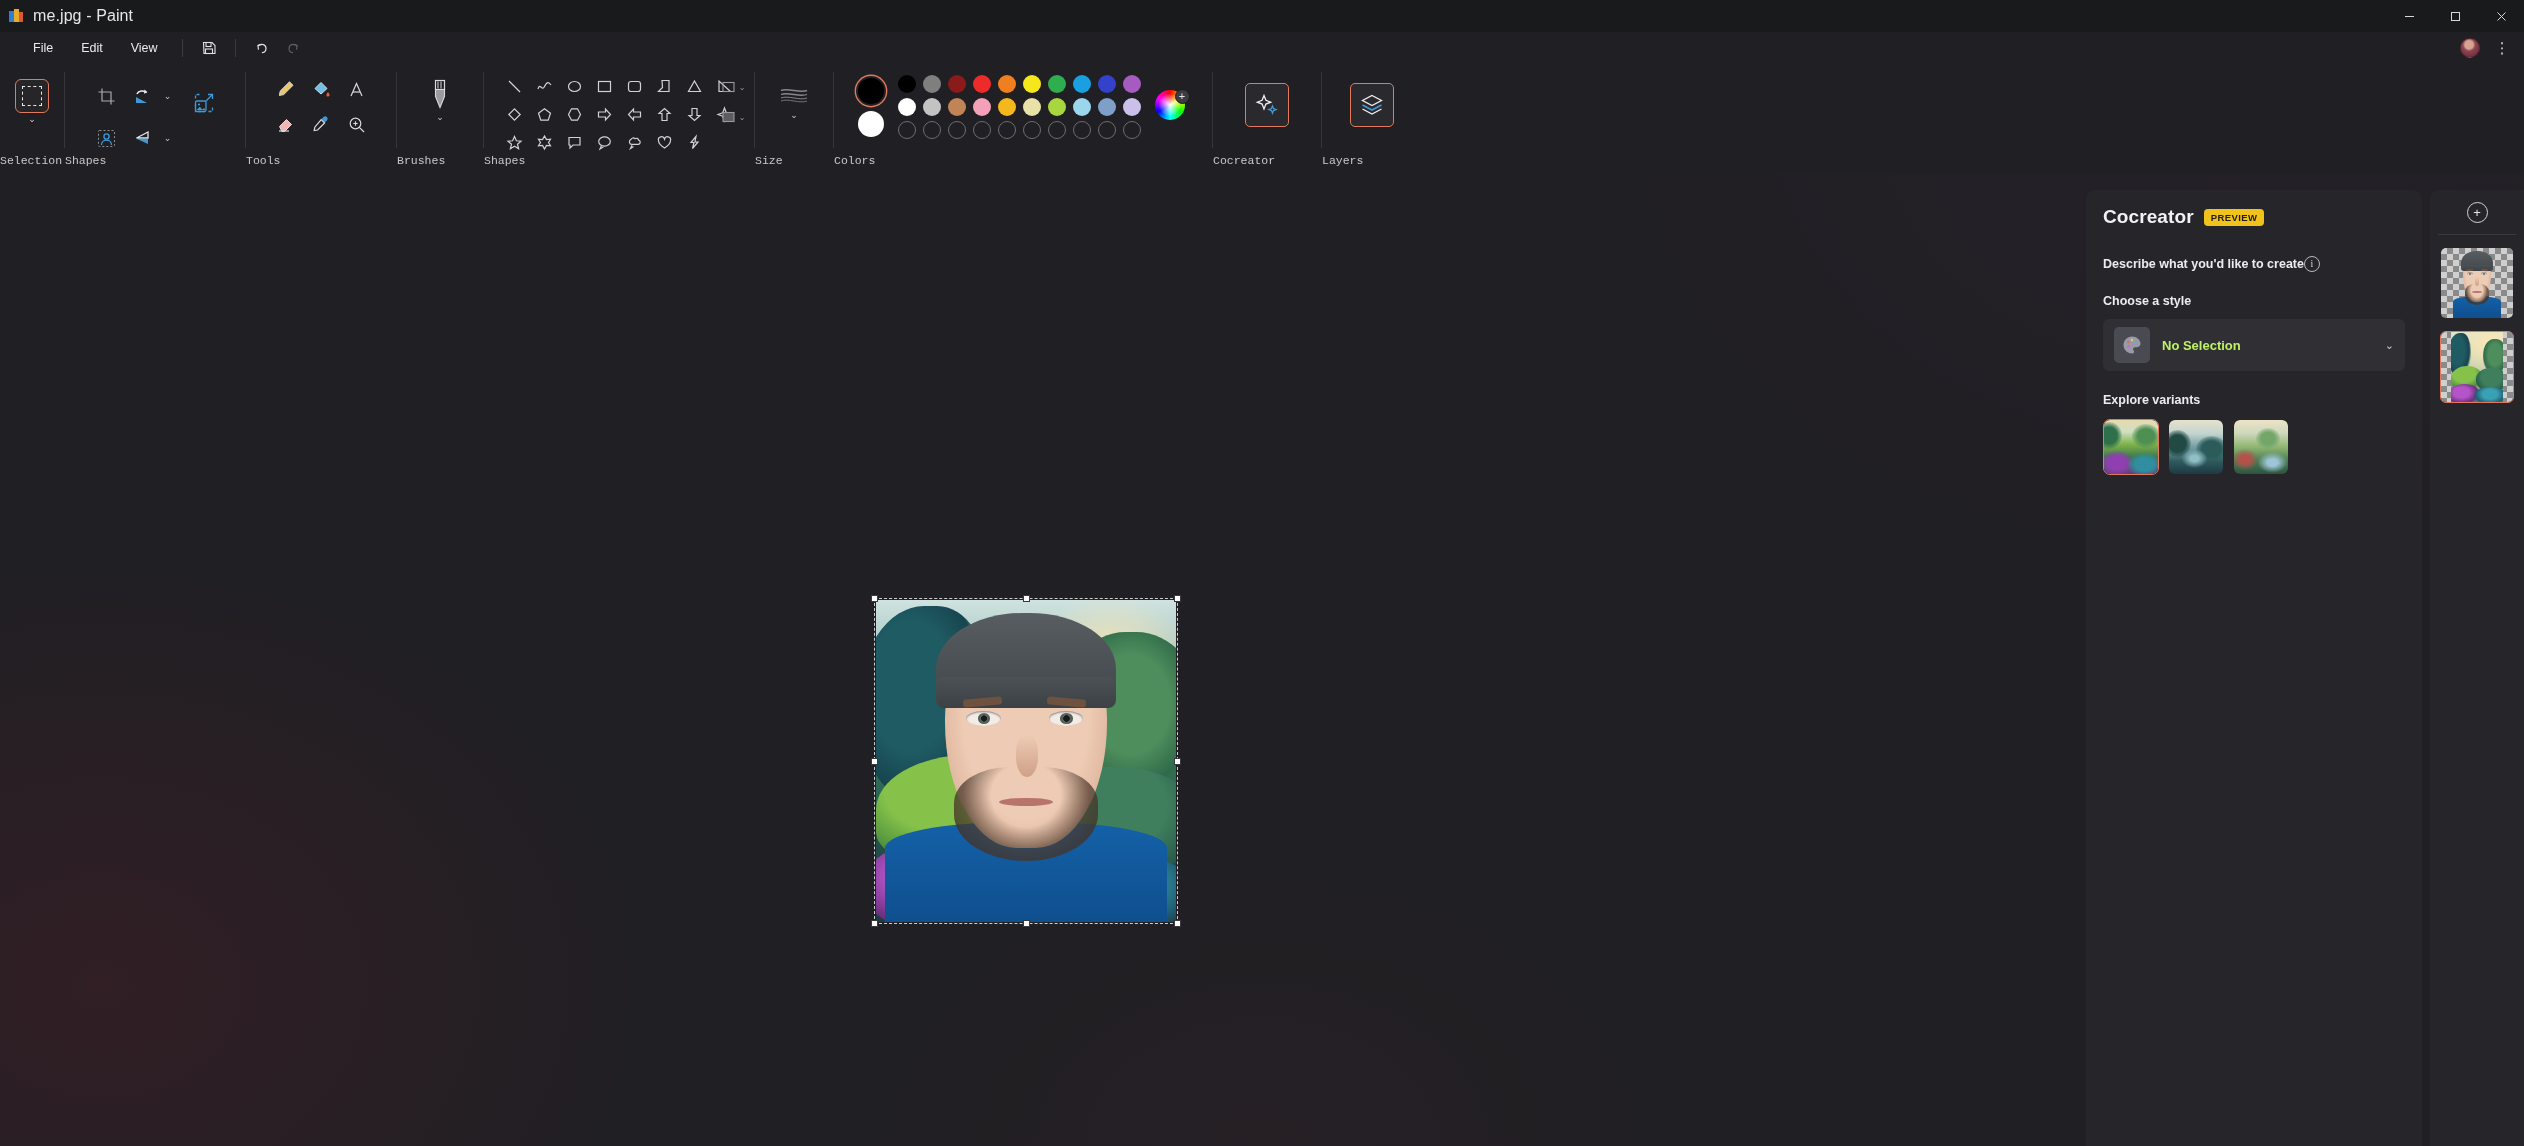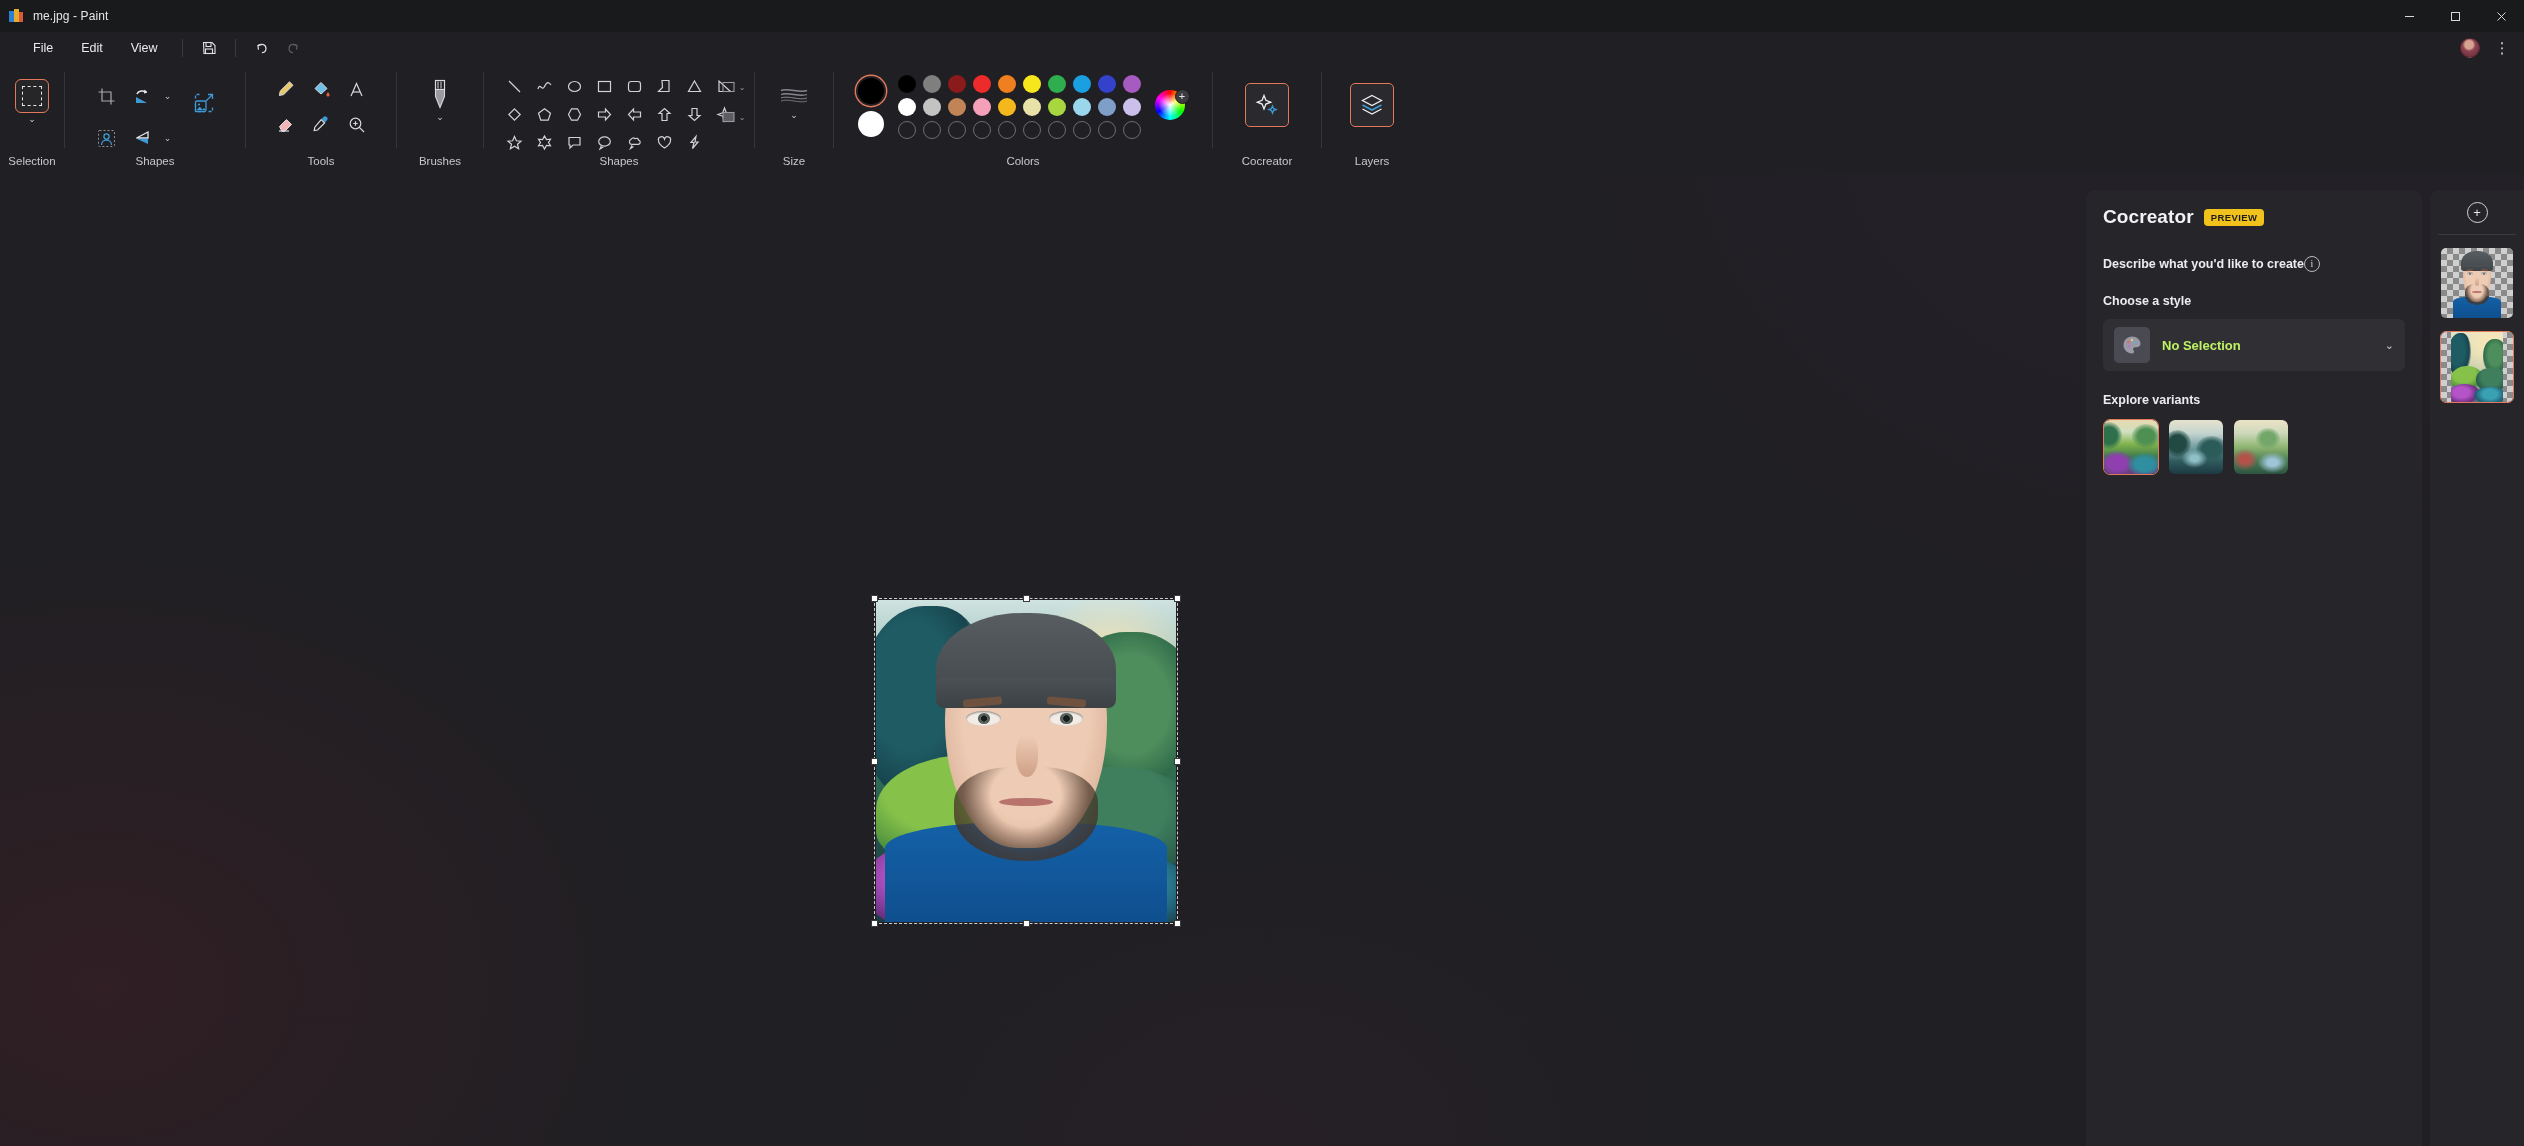--- a/index.html
+++ b/index.html
@@ -24,21 +24,21 @@
     position: absolute; left: 0; top: 0; width: 2524px; height: 32px;
     background: #191a1c;
     display: flex; align-items: center;
   }
   .tb-icon { width: 14px; height: 14px; margin-left: 9px; position: relative; flex: none; }
   .tb-icon i { position: absolute; display: block; }
   .tb-icon i.a { left:0; top:2px; width:5px; height:11px; background:#2d7fd6; }
   .tb-icon i.b { left:5px; top:0; width:5px; height:13px; background:#e8ac2b; }
   .tb-icon i.c { left:10px; top:3px; width:4px; height:10px; background:#d85a3a; }
   .tb-title {
-    font-size: 12px; color: #e6e6e6; margin-left: 10px; letter-spacing: .1px;
+    font-size: 16px; color: #e6e6e6; margin-left: 10px; letter-spacing: .1px;
     white-space: nowrap;
   }
   .wincontrols { position: absolute; right: 0; top: 0; height: 32px; display: flex; }
   .wc {
     width: 46px; height: 32px; display: flex; align-items: center; justify-content: center;
     color: #d8d8d8;
   }
   .wc svg { display: block; }
 
   
@@ -68,22 +68,22 @@
 
   
   .ribbon {
     position: absolute; left: 0; top: 64px; width: 2524px; height: 110px;
     background: #201f23;
     display: flex; align-items: stretch;
   }
   .rgroup { position: relative; display: flex; flex-direction: column; align-items: center;
             justify-content: flex-start; padding-top: 9px; }
   .rgroup .glabel {
-    position: absolute; bottom: 7px; left: 0; width: 100%; text-align: center;
-    font-size: 11.5px; color: #c8c8cc; white-space: nowrap;
+    position: absolute; bottom: 7px; left: 0; width: 100%; 
+    font-size: 11.5px; color: #c8c8cc; white-space: nowrap; font-family: Liberation Mono, monospace;
   }
   .vsep { width: 1px; background: #36363a; margin: 8px 0 26px; flex: none; }
 
   .gridrows { display: flex; flex-direction: column; gap: 3px; }
   .gridrow { display: flex; align-items: center; gap: 3px; }
 
   .tool {
     width: 32px; height: 32px; border-radius: 5px;
     display: flex; align-items: center; justify-content: center;
     color: #d9d9dd; position: relative;

